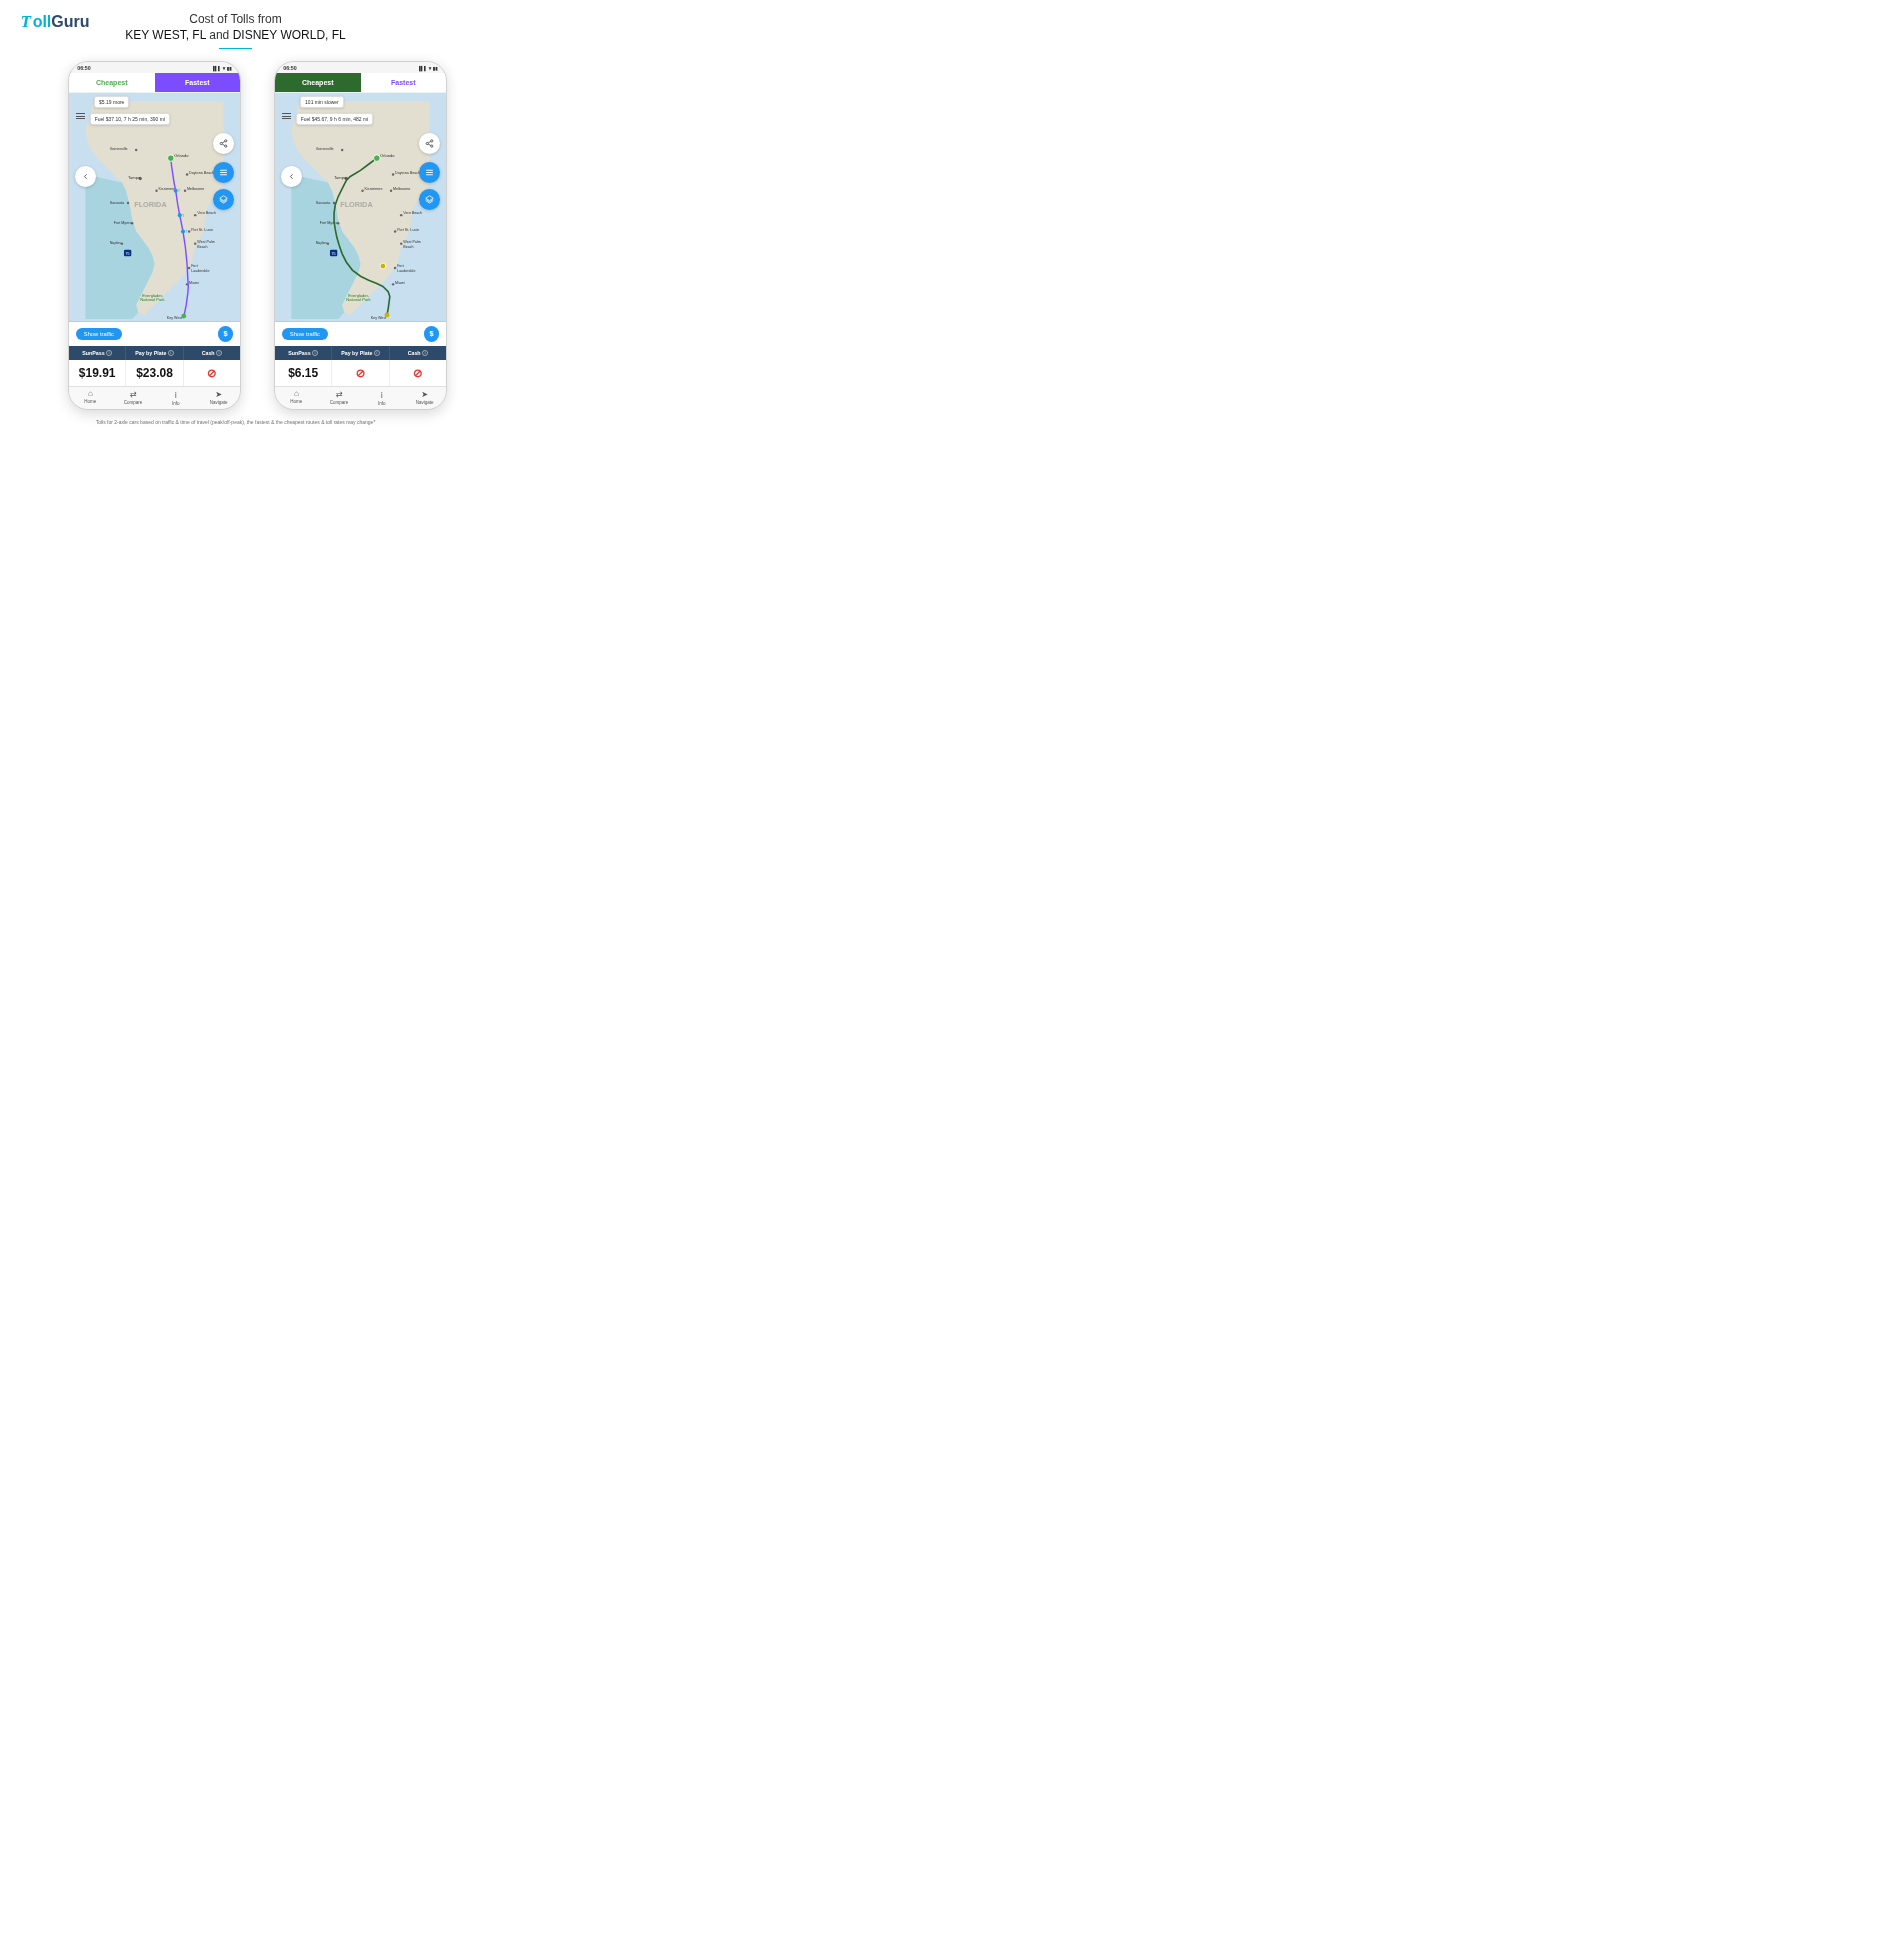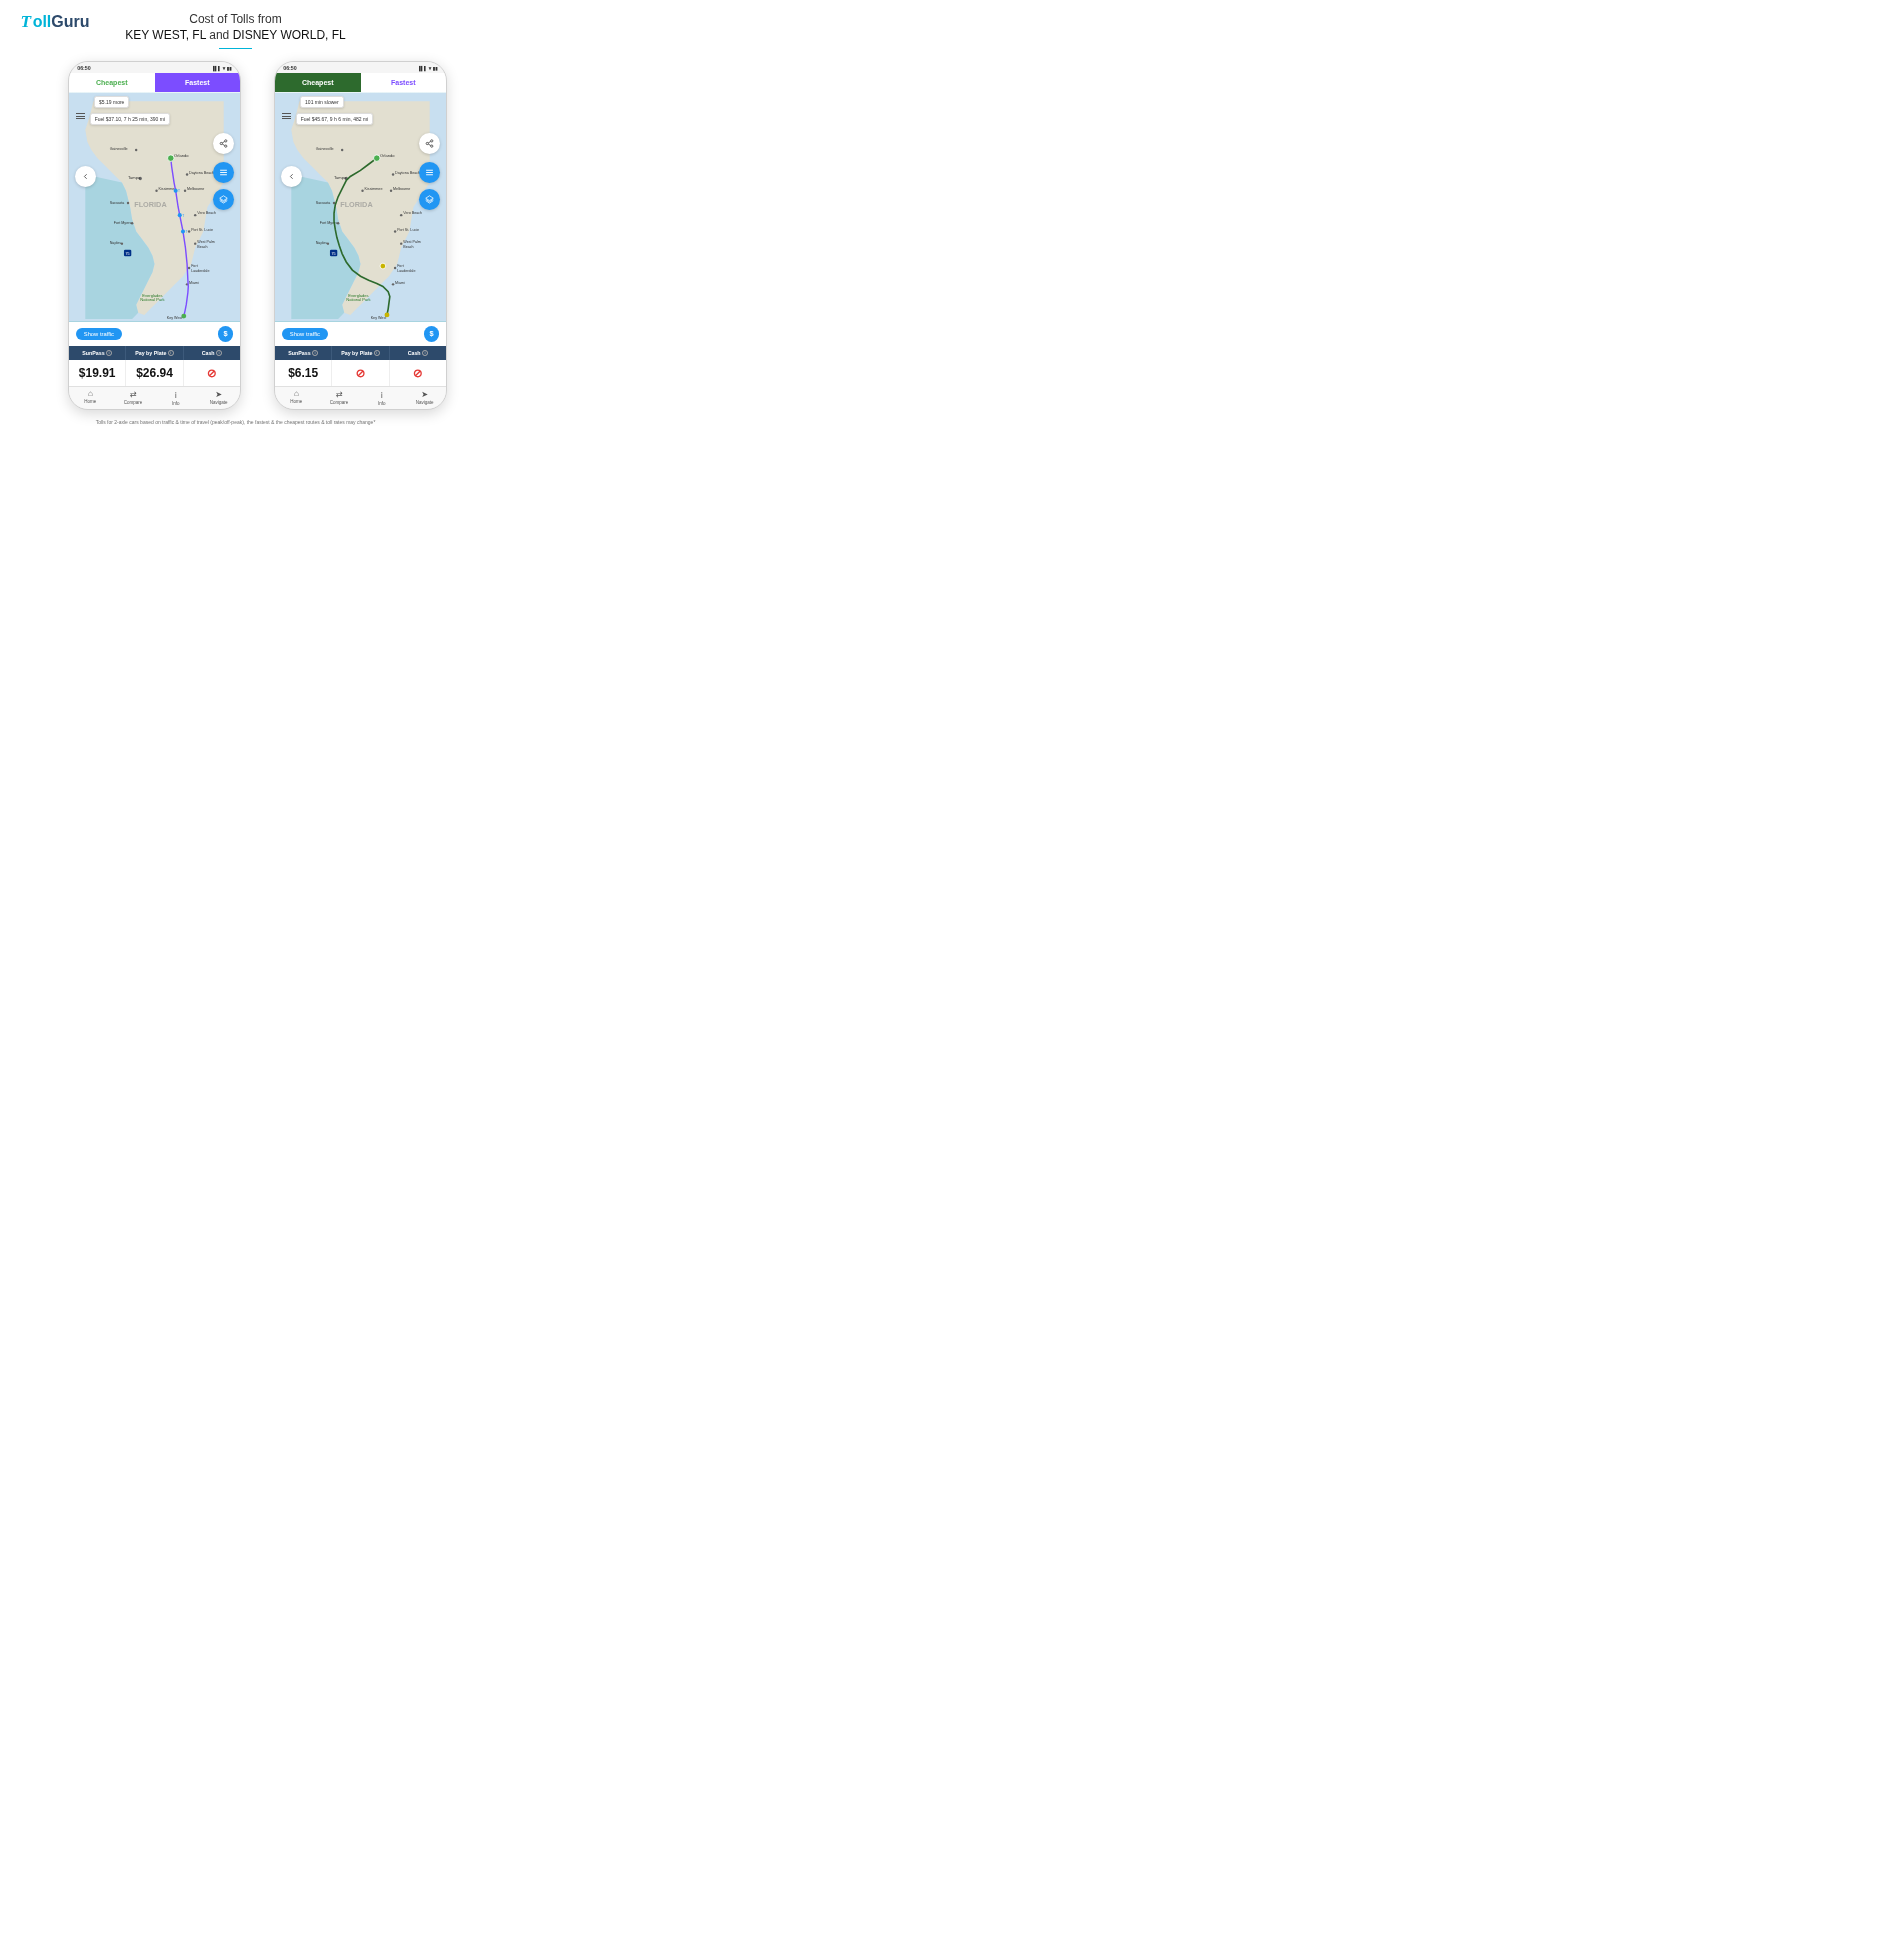--- a/index.html
+++ b/index.html
@@ -491,21 +491,21 @@
             <span>Pay by Plate</span>
             <span class="info-circle">i</span>
           </div>
           <div class="toll-col-header">
             <span>Cash</span>
             <span class="info-circle">i</span>
           </div>
         </div>
         <div class="toll-values">
           <div class="toll-val">$19.91</div>
-          <div class="toll-val">$26.94</div>
+          <div class="toll-val">$23.08</div>
           <div class="toll-val no-toll">⊘</div>
         </div>
       </div>
 
       <div class="nav-bar">
         <div class="nav-item">
           <span class="nav-icon">⌂</span>
           <span class="nav-label">Home</span>
         </div>
         <div class="nav-item">

